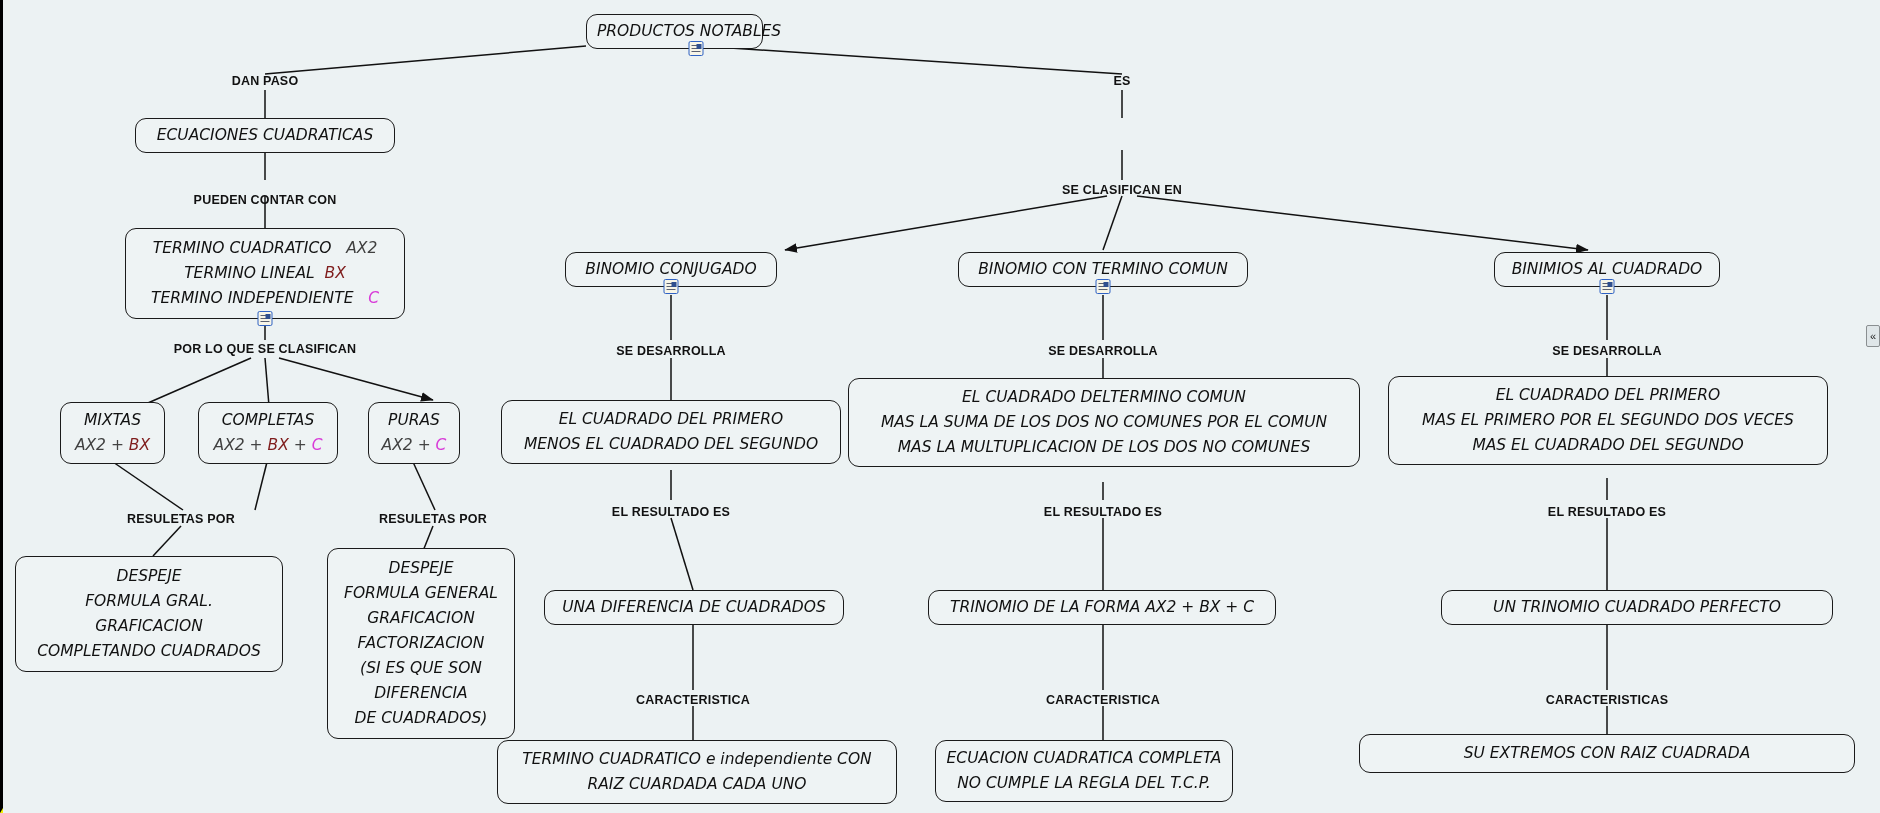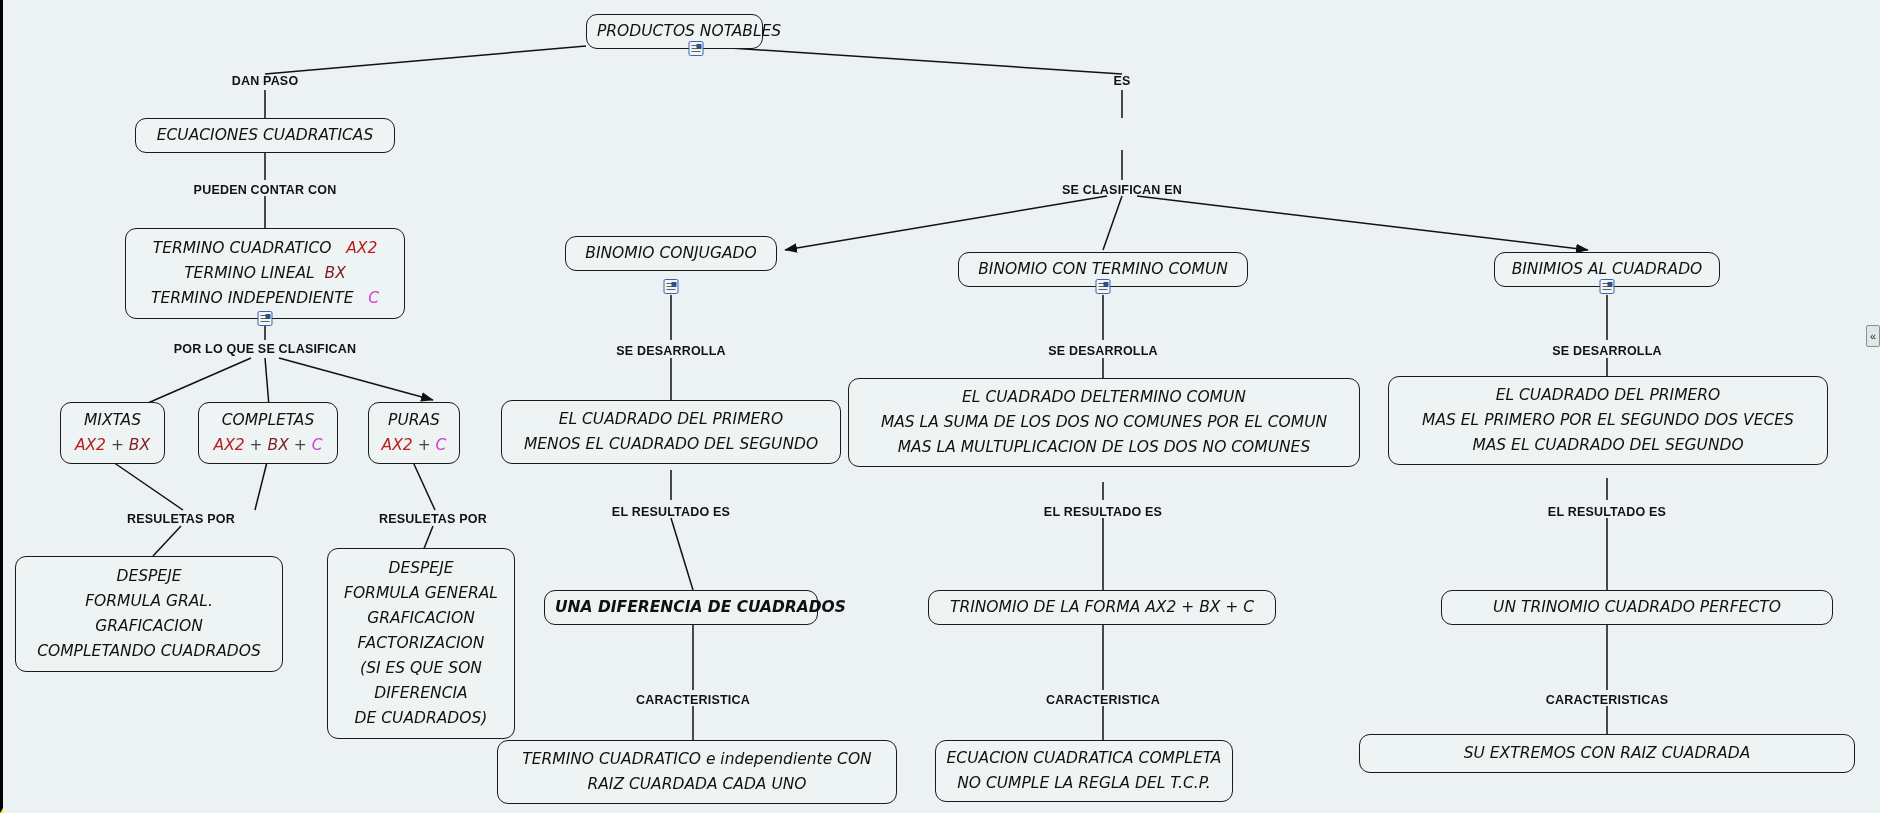--- a/index.html
+++ b/index.html
@@ -84,21 +84,21 @@
     background: #5b6070;
   }
   .resource .sq {
     position: absolute;
     right: 1.5px;
     top: 1.5px;
     width: 5px;
     height: 5px;
     background: #2f4f8f;
   }
-  .red   { color: #b91c1c; }
+  .red   { color: #404040; }
   .blue  { color: #7f1d1d; }
   .mag   { color: #d83bd8; }
   .op    { color: #444444; }
   .sbhandle {
     position: absolute;
     right: 3px;
     top: 325px;
     width: 14px;
     height: 22px;
     background: #dfe6e8;
@@ -191,21 +191,21 @@
     </span>
 
     <div class="linklabel" style="left:262px; top:74px;">DAN PASO</div>
     <div class="linklabel" style="left:1119px; top:74px;">ES</div>
 
     <div class="node" style="left:132px; top:118px; width:260px;">
       <span class="ln">ECUACIONES CUADRATICAS</span>
     </div>
 
 
-    <div class="linklabel" style="left:262px; top:183px;">PUEDEN CONTAR CON</div>
+    <div class="linklabel" style="left:262px; top:193px;">PUEDEN CONTAR CON</div>
     <div class="linklabel" style="left:1119px; top:183px;">SE CLASIFICAN EN</div>
 
     <div class="node" style="left:122px; top:228px; width:280px; padding:7px 12px;">
       <span class="ln">
         <span>TERMINO CUADRATICO</span>
         &nbsp;&nbsp;<span class="red">AX2</span>
       </span>
       <span class="ln">
         <span>TERMINO LINEAL</span>
         &nbsp;<span class="blue">BX</span>
@@ -266,21 +266,21 @@
     <div class="node" style="left:324px; top:548px; width:188px; padding:7px 10px;">
       <span class="ln">DESPEJE</span>
       <span class="ln">FORMULA GENERAL</span>
       <span class="ln">GRAFICACION</span>
       <span class="ln">FACTORIZACION</span>
       <span class="ln">(SI ES QUE SON</span>
       <span class="ln">DIFERENCIA</span>
       <span class="ln">DE CUADRADOS)</span>
     </div>
 
-    <div class="node" style="left:562px; top:236px; width:212px;">
+    <div class="node" style="left:562px; top:252px; width:212px;">
       <span class="ln">BINOMIO CONJUGADO</span>
     </div>
     <span class="resource" style="left:668px; top:279px;">
       <span class="bar" style="top:3px; width:8px;"></span>
       <span class="bar" style="top:6px; width:7px;"></span>
       <span class="bar" style="top:9px; width:9px;"></span>
       <span class="sq"></span>
     </span>
 
     <div class="node" style="left:955px; top:252px; width:290px;">
@@ -321,21 +321,21 @@
     <div class="node" style="left:1385px; top:376px; width:440px; padding:6px 10px;">
       <span class="ln">EL CUADRADO DEL PRIMERO</span>
       <span class="ln">MAS EL PRIMERO POR EL SEGUNDO DOS VECES</span>
       <span class="ln">MAS EL CUADRADO DEL SEGUNDO</span>
     </div>
 
     <div class="linklabel" style="left:668px; top:505px;">EL RESULTADO ES</div>
     <div class="linklabel" style="left:1100px; top:505px;">EL RESULTADO ES</div>
     <div class="linklabel" style="left:1604px; top:505px;">EL RESULTADO ES</div>
 
-    <div class="node" style="left:541px; top:590px; width:274px;font-weight:bold;">
+    <div class="node" style="left:541px; top:590px; width:300px;">
       <span class="ln">UNA DIFERENCIA DE CUADRADOS</span>
     </div>
 
     <div class="node" style="left:925px; top:590px; width:348px;">
       <span class="ln">TRINOMIO DE LA FORMA AX2 + BX + C</span>
     </div>
 
     <div class="node" style="left:1438px; top:590px; width:392px;">
       <span class="ln">UN TRINOMIO CUADRADO PERFECTO</span>
     </div>

